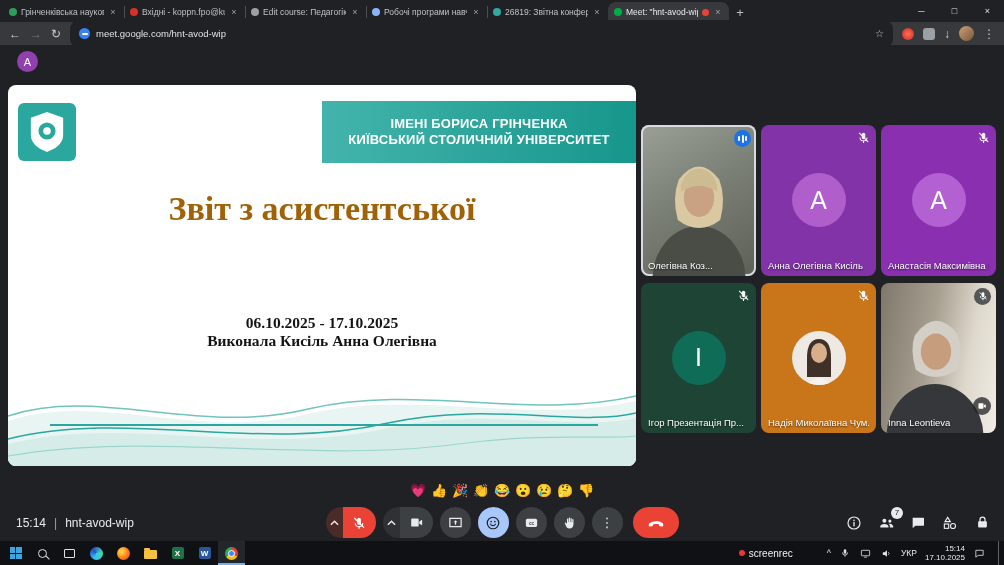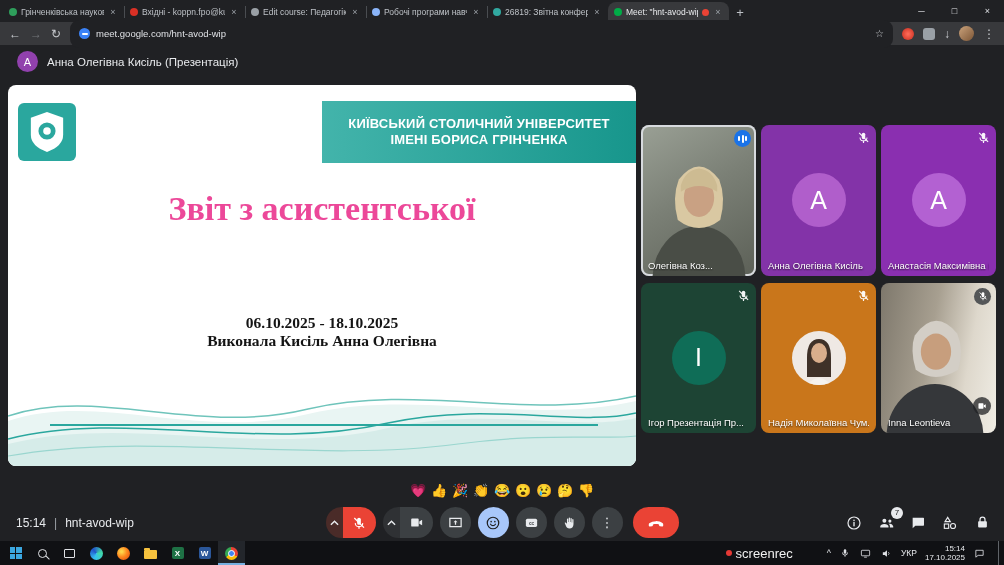--- a/index.html
+++ b/index.html
@@ -51,21 +51,21 @@
   
   .slide{position:absolute;left:8px;top:85px;width:628px;height:381px;background:#ffffff;
          border-radius:8px;overflow:hidden;}
   .slidelogo{position:absolute;left:10px;top:18px;width:58px;height:58px;background:#2aa79e;
              border-radius:6px;display:flex;align-items:center;justify-content:center;z-index:2;}
   .banner{position:absolute;right:0;top:16px;width:314px;height:62px;
           background:linear-gradient(90deg,#43b4ab,#17968c);color:#fff;display:flex;flex-direction:column;
           align-items:center;justify-content:center;font-weight:bold;font-size:13px;line-height:16px;
           letter-spacing:.2px;text-align:center;z-index:2;}
   .slidetitle{position:absolute;left:0;right:0;top:104px;text-align:center;z-index:2;
-              font-family:"Liberation Serif",serif;font-weight:bold;font-size:34px;line-height:40px;color:#ec4899;}
+              font-family:"Liberation Serif",serif;font-weight:bold;font-size:34px;line-height:40px;color:#a16207;}
   .slidedetails{position:absolute;left:0;right:0;top:229px;text-align:center;z-index:2;
               font-family:"Liberation Serif",serif;font-weight:bold;font-size:15.5px;line-height:18px;color:#141414;}
   .waves{position:absolute;left:0;bottom:0;width:628px;height:100px;z-index:0;}
   .sliderule{position:absolute;left:42px;right:38px;bottom:40px;height:2px;background:#2aa79e;z-index:1;}
 
   
   .tiles{position:absolute;left:641px;top:125px;width:355px;height:308px;display:grid;
          grid-template-columns:repeat(3,1fr);grid-template-rows:repeat(2,1fr);gap:7px 5px;}
   .tile{position:relative;border-radius:8px;overflow:hidden;background:#3c4043;}
   .tile.speaking{box-shadow:inset 0 0 0 2px #d7dade;}
@@ -131,21 +131,21 @@
   .foldericon{width:13px;height:9px;background:#f6c23e;border-radius:1px;position:relative;margin-top:2px;}
   .foldericon::before{content:"";position:absolute;top:-2px;left:0;width:6px;height:2px;background:#f6c23e;border-radius:1px 1px 0 0;}
   .officeicon{width:12px;height:12px;border-radius:2px;color:#fff;font-size:8px;font-weight:bold;
               display:flex;align-items:center;justify-content:center;}
   .xl{background:#1e7145;}
   .wd{background:#2b579a;}
   .chromeicon{width:13px;height:13px;border-radius:50%;position:relative;
               background:conic-gradient(#ea4335 0 33%,#fbbc04 33% 66%,#34a853 66% 100%);}
   .chromeicon::after{content:"";position:absolute;inset:3px;background:#4285f4;border:1.3px solid #fff;border-radius:50%;}
   .tb-right{margin-left:auto;display:flex;align-items:center;gap:8px;padding-right:3px;}
-  .screenrec{display:flex;align-items:center;gap:4px;font-size:13px;color:#f1f1f1;margin-right:26px;}
+  .screenrec{display:flex;align-items:center;gap:4px;font-size:10px;color:#f1f1f1;margin-right:26px;}
   .recdot2{width:6px;height:6px;border-radius:50%;background:#e53935;}
   .traychev{font-size:9px;color:#dfe1e5;}
   .lang{font-size:8.5px;}
   .clock{font-size:8px;line-height:9.5px;text-align:right;}
   .showdesktop{width:3px;height:24px;border-left:1px solid #5f6368;margin-left:4px;}
 </style>
 </head>
 <body>
 
 <div class="screen">
@@ -201,48 +201,47 @@
     </div>
     <span class="ext ext1"></span>
     <span class="ext ext2"></span>
     <span class="navbtn">↓</span>
     <span class="avatar-toolbar"></span>
     <span class="navbtn">⋮</span>
   </div>
 
   <div class="presenterbar">
     <span class="pavatar">А</span>
-    <span>Анна Олегівна Кисіль (Презентація)</span>
   </div>
 
   <div class="slide">
     <svg class="waves" viewBox="0 0 628 100" preserveAspectRatio="none">
       <path d="M0,55 C90,25 190,75 300,48 C410,22 520,60 628,35 L628,100 L0,100 Z" fill="#e9f5f3"></path>
       <path d="M0,78 C120,48 250,92 380,62 C480,40 570,66 628,52 L628,100 L0,100 Z" fill="#d6ece9"></path>
       <path d="M0,50 C90,20 190,70 300,43 C410,17 520,55 628,30" fill="none" stroke="#6fc4bb" stroke-width="1.5"></path>
       <path d="M0,73 C120,43 250,87 380,57 C480,35 570,61 628,47" fill="none" stroke="#2aa79e" stroke-width="1.5"></path>
       <path d="M0,90 C140,65 300,98 450,78 C540,66 600,74 628,70" fill="none" stroke="#9ad6cf" stroke-width="1.2"></path>
     </svg>
     <div class="sliderule"></div>
     <div class="slidelogo">
       <svg width="38" height="44" viewBox="0 0 40 46">
         <path d="M20 2 L37 8 V26 Q37 38 20 44 Q3 38 3 26 V8 Z" fill="#ffffff"></path>
         <circle cx="20" cy="22" r="9" fill="#2aa79e"></circle>
         <circle cx="20" cy="22" r="4" fill="#ffffff"></circle>
       </svg>
     </div>
     <div class="banner">
+      <span>ІМЕНІ БОРИСА ГРІНЧЕНКА</span>
       <span>КИЇВСЬКИЙ СТОЛИЧНИЙ УНІВЕРСИТЕТ</span>
-      <span>ІМЕНІ БОРИСА ГРІНЧЕНКА</span>
     </div>
     <div class="slidetitle">
       <div>Звіт з асистентської</div>
     </div>
     <div class="slidedetails">
-      <div>06.10.2025 - 18.10.2025</div>
+      <div>06.10.2025 - 17.10.2025</div>
       <div>Виконала Кисіль Анна Олегівна</div>
     </div>
   </div>
 
   <div class="tiles">
 
     <div class="tile speaking tile1bg">
       <svg class="vid" viewBox="0 0 115 149" preserveAspectRatio="xMidYMid slice">
         <ellipse cx="58" cy="152" rx="46" ry="52" fill="#494d46"></ellipse>
         <path d="M38 54 Q58 28 78 54 Q85 72 79 94 Q58 110 37 94 Q31 72 38 54 Z" fill="#d9c8a2"></path>

